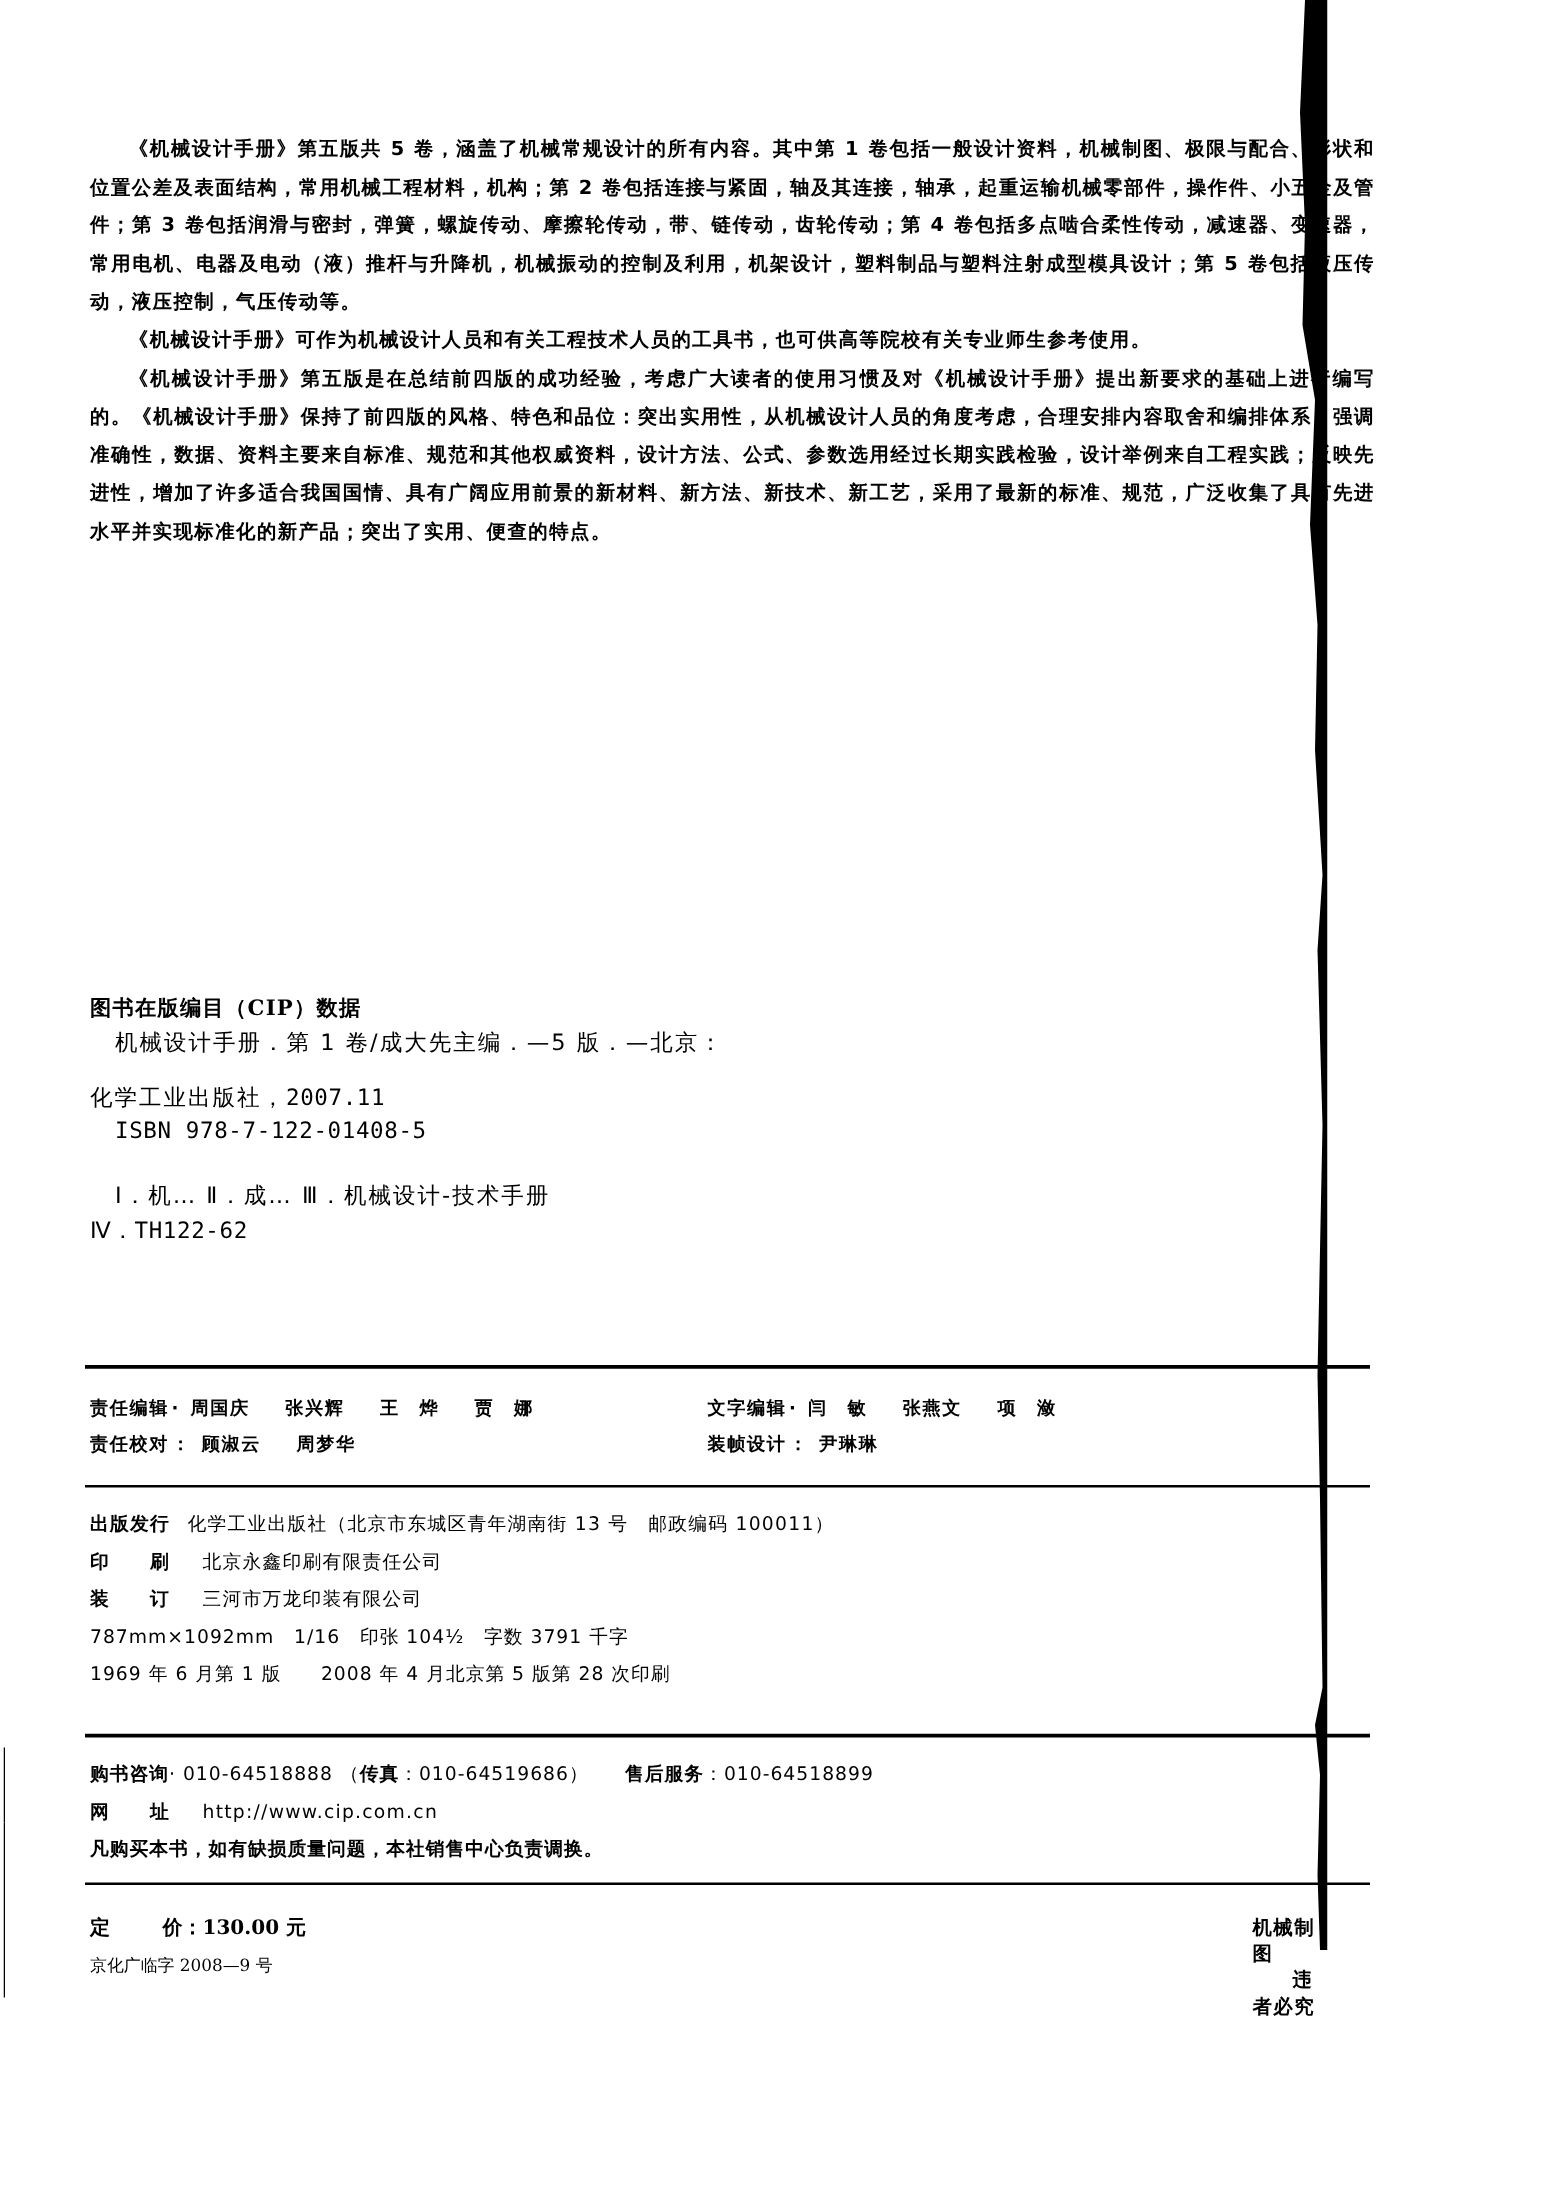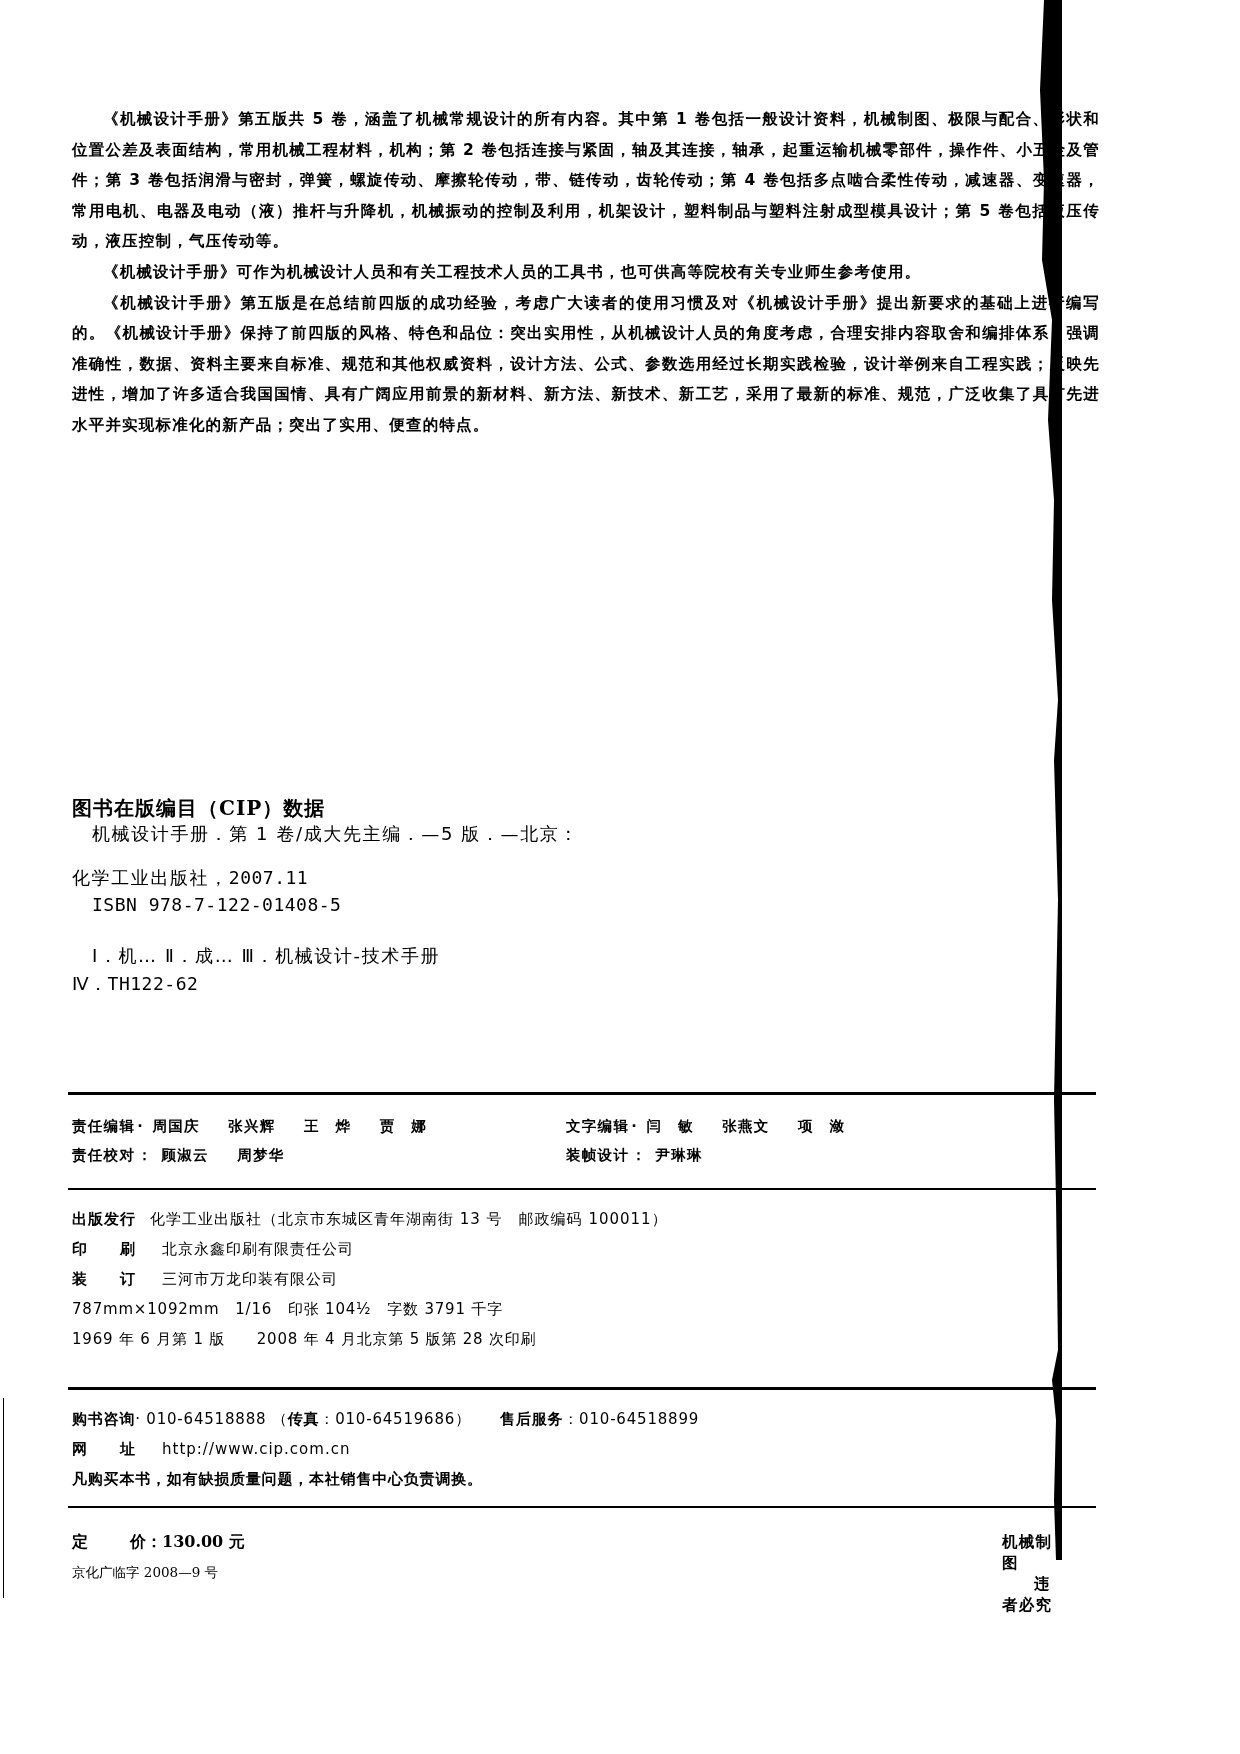--- a/index.html
+++ b/index.html
@@ -10,21 +10,21 @@
   .page { position: absolute; left: 0; top: 0; width: 1062px; height: 1754px; }
 
   
   .intro { position: absolute; left: 72px; top: 104px; width: 1028px; }
   .intro p {
     margin: 0; font-size: 15.5px; line-height: 30.6px; font-weight: bold;
     text-indent: 2em; text-align: justify; letter-spacing: 1.2px;
   }
 
   
-  .cip-title { position: absolute; left: 72px; top: 795px; font-size: 20px; font-weight: bold; letter-spacing: 1px; text-align: center; }
+  .cip-title { position: absolute; left: 72px; top: 795px; font-size: 17px; font-weight: bold; letter-spacing: 1px; text-align: center; }
   .cip-title .latin { font-family: "DejaVu Serif", "Liberation Serif", serif; }
   .cip-line { position: absolute; font-size: 18px; letter-spacing: 1.6px; white-space: nowrap; }
   .mono { font-family: "DejaVu Sans Mono", "Liberation Mono", monospace; letter-spacing: 0.5px; }
 
   
   .rule { position: absolute; left: 68px; width: 1028px; background: #000; }
   .rule-heavy { height: 3px; }
   .rule-dash  { height: 2px; }
 
   

